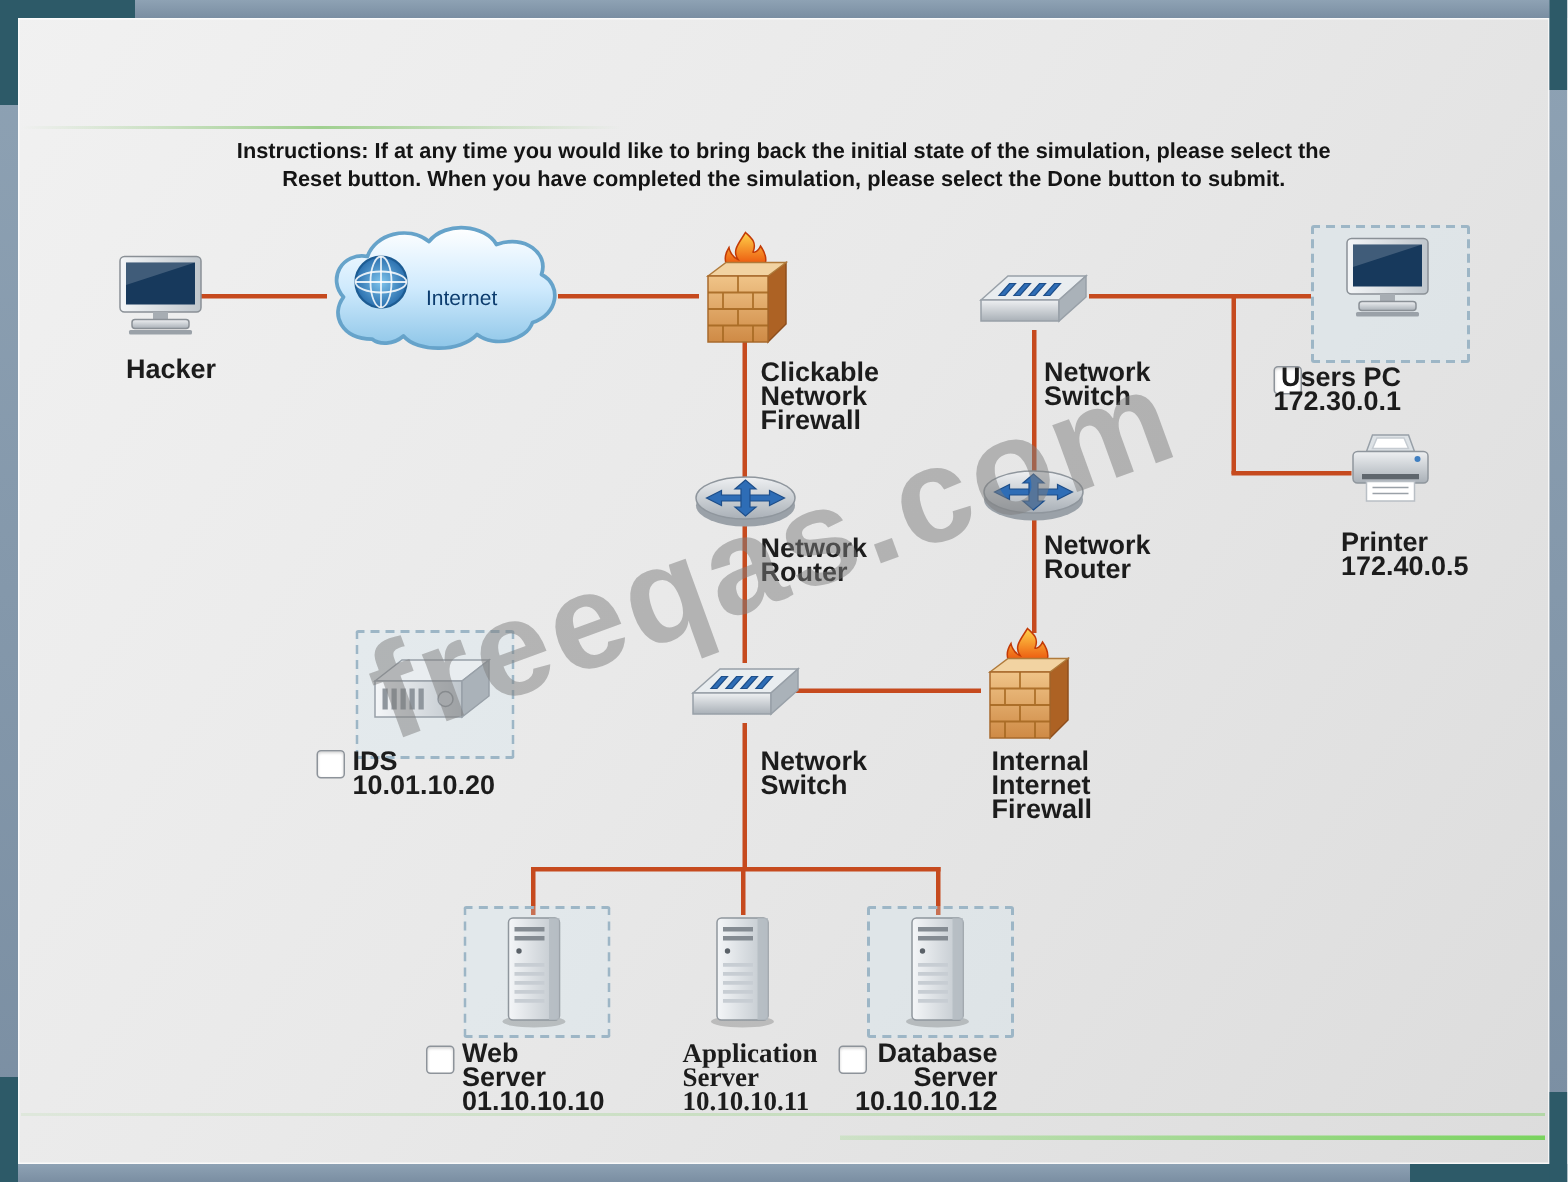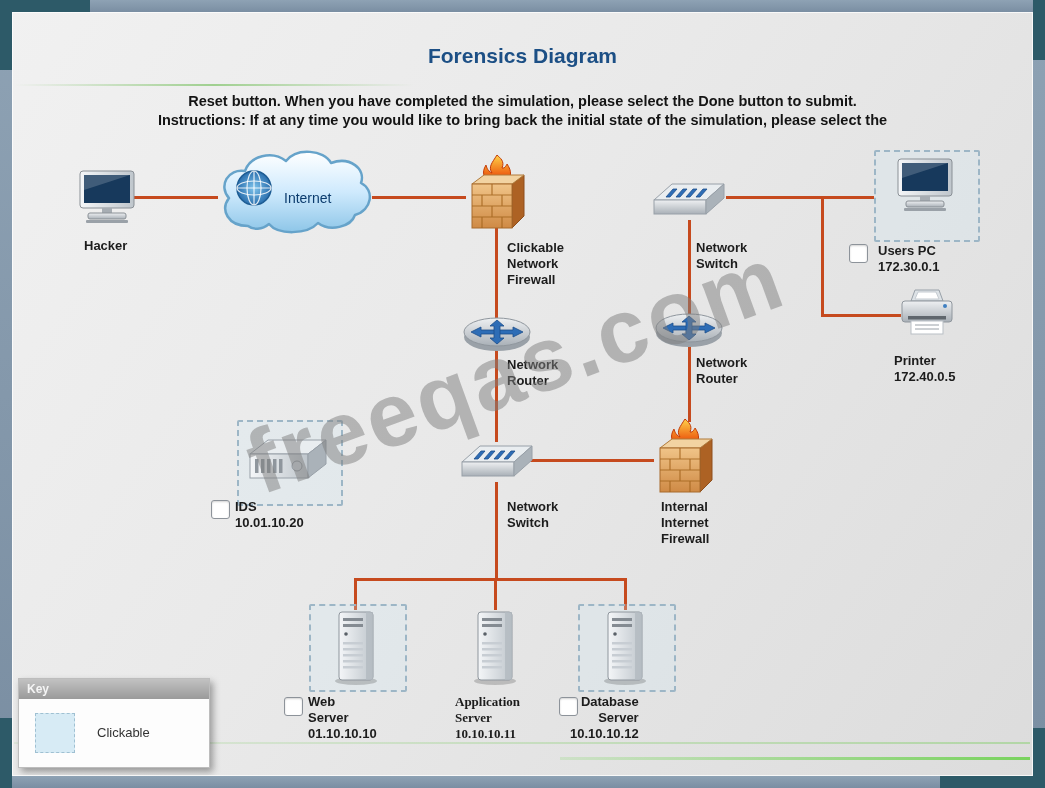--- a/index.html
+++ b/index.html
@@ -10,21 +10,21 @@
   }
   .frame{position:absolute;background:linear-gradient(180deg,#8ea2b4,#7a8ea2);z-index:20;}
   .frame-accent{position:absolute;background:#2d5a68;z-index:21;}
   .inner-line{position:absolute;left:12px;top:12px;right:12px;bottom:12px;border:1px solid rgba(255,255,255,0.75);pointer-events:none;z-index:19;}
   .deco{position:absolute;z-index:1;}
   .page-title{position:absolute;left:0;right:0;top:44px;text-align:center;font-size:21px;font-weight:bold;color:#1c4f85;z-index:5;}
   .instructions{position:absolute;left:50px;right:50px;top:92px;text-align:center;font-size:14.5px;font-weight:bold;color:#141414;line-height:19px;z-index:5;}
   .conn{position:absolute;background:#c64a1e;z-index:2;}
   .icon{position:absolute;z-index:4;}
   .icon svg{display:block;}
-  .node-label{position:absolute;font-size:13px;font-weight:600;color:#1c1c1c;line-height:16px;white-space:pre-line;z-index:5;}
+  .node-label{position:absolute;font-size:18px;font-weight:600;color:#1c1c1c;line-height:16px;white-space:pre-line;z-index:5;}
   .clickbox{position:absolute;border:2px dashed #9db6c6;background:rgba(208,230,242,0.25);border-radius:2px;z-index:3;}
   .checkbox{position:absolute;width:17px;height:17px;background:#ffffff;border:1px solid #8d939a;border-radius:3px;box-shadow:inset 0 1px 2px rgba(0,0,0,0.18);z-index:5;}
   .wm-site{
     position:absolute;left:110px;top:318px;width:820px;height:130px;text-align:center;
     transform:rotate(-20deg);font-size:90px;font-weight:bold;letter-spacing:3px;
     color:rgba(125,125,125,0.5);z-index:8;pointer-events:none;white-space:nowrap;
   }
   .wm-brand{
     position:absolute;left:702px;top:420px;font-size:64px;font-weight:bold;letter-spacing:1px;
     color:rgba(233,93,114,0.85);z-index:8;pointer-events:none;white-space:nowrap;
@@ -72,24 +72,23 @@
         <stop offset="0" stop-color="#7fc4ec"></stop>
           <stop offset="1" stop-color="#2a6fae"></stop>
       </radialGradient>
     </defs>
   </svg>
 
   <div class="deco" style="left:14px;top:84px;width:400px;height:2px;background:linear-gradient(90deg,rgba(140,200,120,0),rgba(140,200,120,0.8),rgba(140,200,120,0));"></div>
   <div class="deco" style="left:14px;top:742px;width:1016px;height:2px;background:linear-gradient(90deg,rgba(150,210,130,0.15),rgba(150,210,130,0.6));"></div>
   <div class="deco" style="left:560px;top:757px;width:470px;height:3px;background:linear-gradient(90deg,rgba(120,215,90,0.2),rgba(110,210,80,0.9));"></div>
 
-  <div class="page-title">Forensics Diagram</div>
   <div class="instructions">
+    <div>Instructions: If at any time you would like to bring back the initial state of the simulation, please select the</div>
     <div>Reset button. When you have completed the simulation, please select the Done button to submit.</div>
-    <div>Instructions: If at any time you would like to bring back the initial state of the simulation, please select the</div>
   </div>
 
   <div class="conn" style="left:128px;top:196px;width:90px;height:3px;"></div>
   <div class="conn" style="left:372px;top:196px;width:94px;height:3px;"></div>
   <div class="conn" style="left:495px;top:228px;width:3px;height:214px;"></div>
   <div class="conn" style="left:688px;top:220px;width:3px;height:202px;"></div>
   <div class="conn" style="left:726px;top:196px;width:148px;height:3px;"></div>
   <div class="conn" style="left:821px;top:196px;width:3px;height:120px;"></div>
   <div class="conn" style="left:821px;top:314px;width:80px;height:3px;"></div>
   <div class="conn" style="left:530px;top:459px;width:124px;height:3px;"></div>
@@ -167,21 +166,21 @@
     <svg width="58" height="54" viewBox="0 0 58 54">
       <rect x="2" y="1" width="54" height="37" rx="3" fill="url(#gSilver)" stroke="#8a9096"></rect>
       <rect x="6" y="5" width="46" height="28" fill="#17395c"></rect>
       <polygon points="6,5 52,5 6,20" fill="rgba(255,255,255,0.18)"></polygon>
       <rect x="24" y="38" width="10" height="5" fill="#a7adb3"></rect>
       <rect x="10" y="43" width="38" height="6" rx="2" fill="url(#gSteel)" stroke="#8a9096"></rect>
       <rect x="8" y="50" width="42" height="3" rx="1" fill="#9aa1a8"></rect>
     </svg>
   </div>
   <span class="checkbox" style="left:849px;top:244px;"></span>
-  <div class="node-label" style="left:878px;top:243px;">Users PC
+  <div class="node-label" style="left:849px;top:243px;text-align:right;">Users PC
 172.30.0.1</div>
 
   <div class="icon" style="left:897px;top:288px;width:60px;height:54px;">
     <svg width="60" height="54" viewBox="0 0 60 54">
       <polygon points="18,2 42,2 46,13 14,13" fill="#dde2e6" stroke="#98a0a8"></polygon>
       <polygon points="21,4 39,4 42,11 18,11" fill="#ffffff" stroke="#c5cbd1"></polygon>
       <rect x="5" y="13" width="50" height="21" rx="3" fill="url(#gSteel)" stroke="#8f969d"></rect>
       <rect x="11" y="28" width="38" height="3.5" fill="#5f666d"></rect>
       <rect x="14" y="33" width="32" height="13" fill="#ffffff" stroke="#b9bfc5"></rect>
       <line x1="18" y1="37" x2="42" y2="37" stroke="#9aa1a8"></line>
@@ -339,25 +338,20 @@
       </g>
     </svg>
   </div>
   <span class="checkbox" style="left:559px;top:697px;"></span>
   <div class="node-label" style="left:570px;top:694px;text-align:right;">Database
 Server
 10.10.10.12</div>
 
   <div class="wm-site">freeqas.com</div>
 
-  <div class="key-panel">
-    <div class="key-header">Key</div>
-    <div class="key-swatch"></div>
-    <div class="key-label">Clickable</div>
-  </div>
 
 
   <div class="frame" style="left:0;top:0;width:1045px;height:12px;"></div>
   <div class="frame" style="left:0;top:776px;width:1045px;height:12px;"></div>
   <div class="frame" style="left:0;top:0;width:12px;height:788px;"></div>
   <div class="frame" style="left:1033px;top:0;width:12px;height:788px;"></div>
   <div class="frame-accent" style="left:0;top:0;width:90px;height:12px;"></div>
   <div class="frame-accent" style="left:0;top:0;width:12px;height:70px;"></div>
   <div class="frame-accent" style="left:1033px;top:0;width:12px;height:60px;"></div>
   <div class="frame-accent" style="left:0;top:718px;width:12px;height:70px;"></div>

